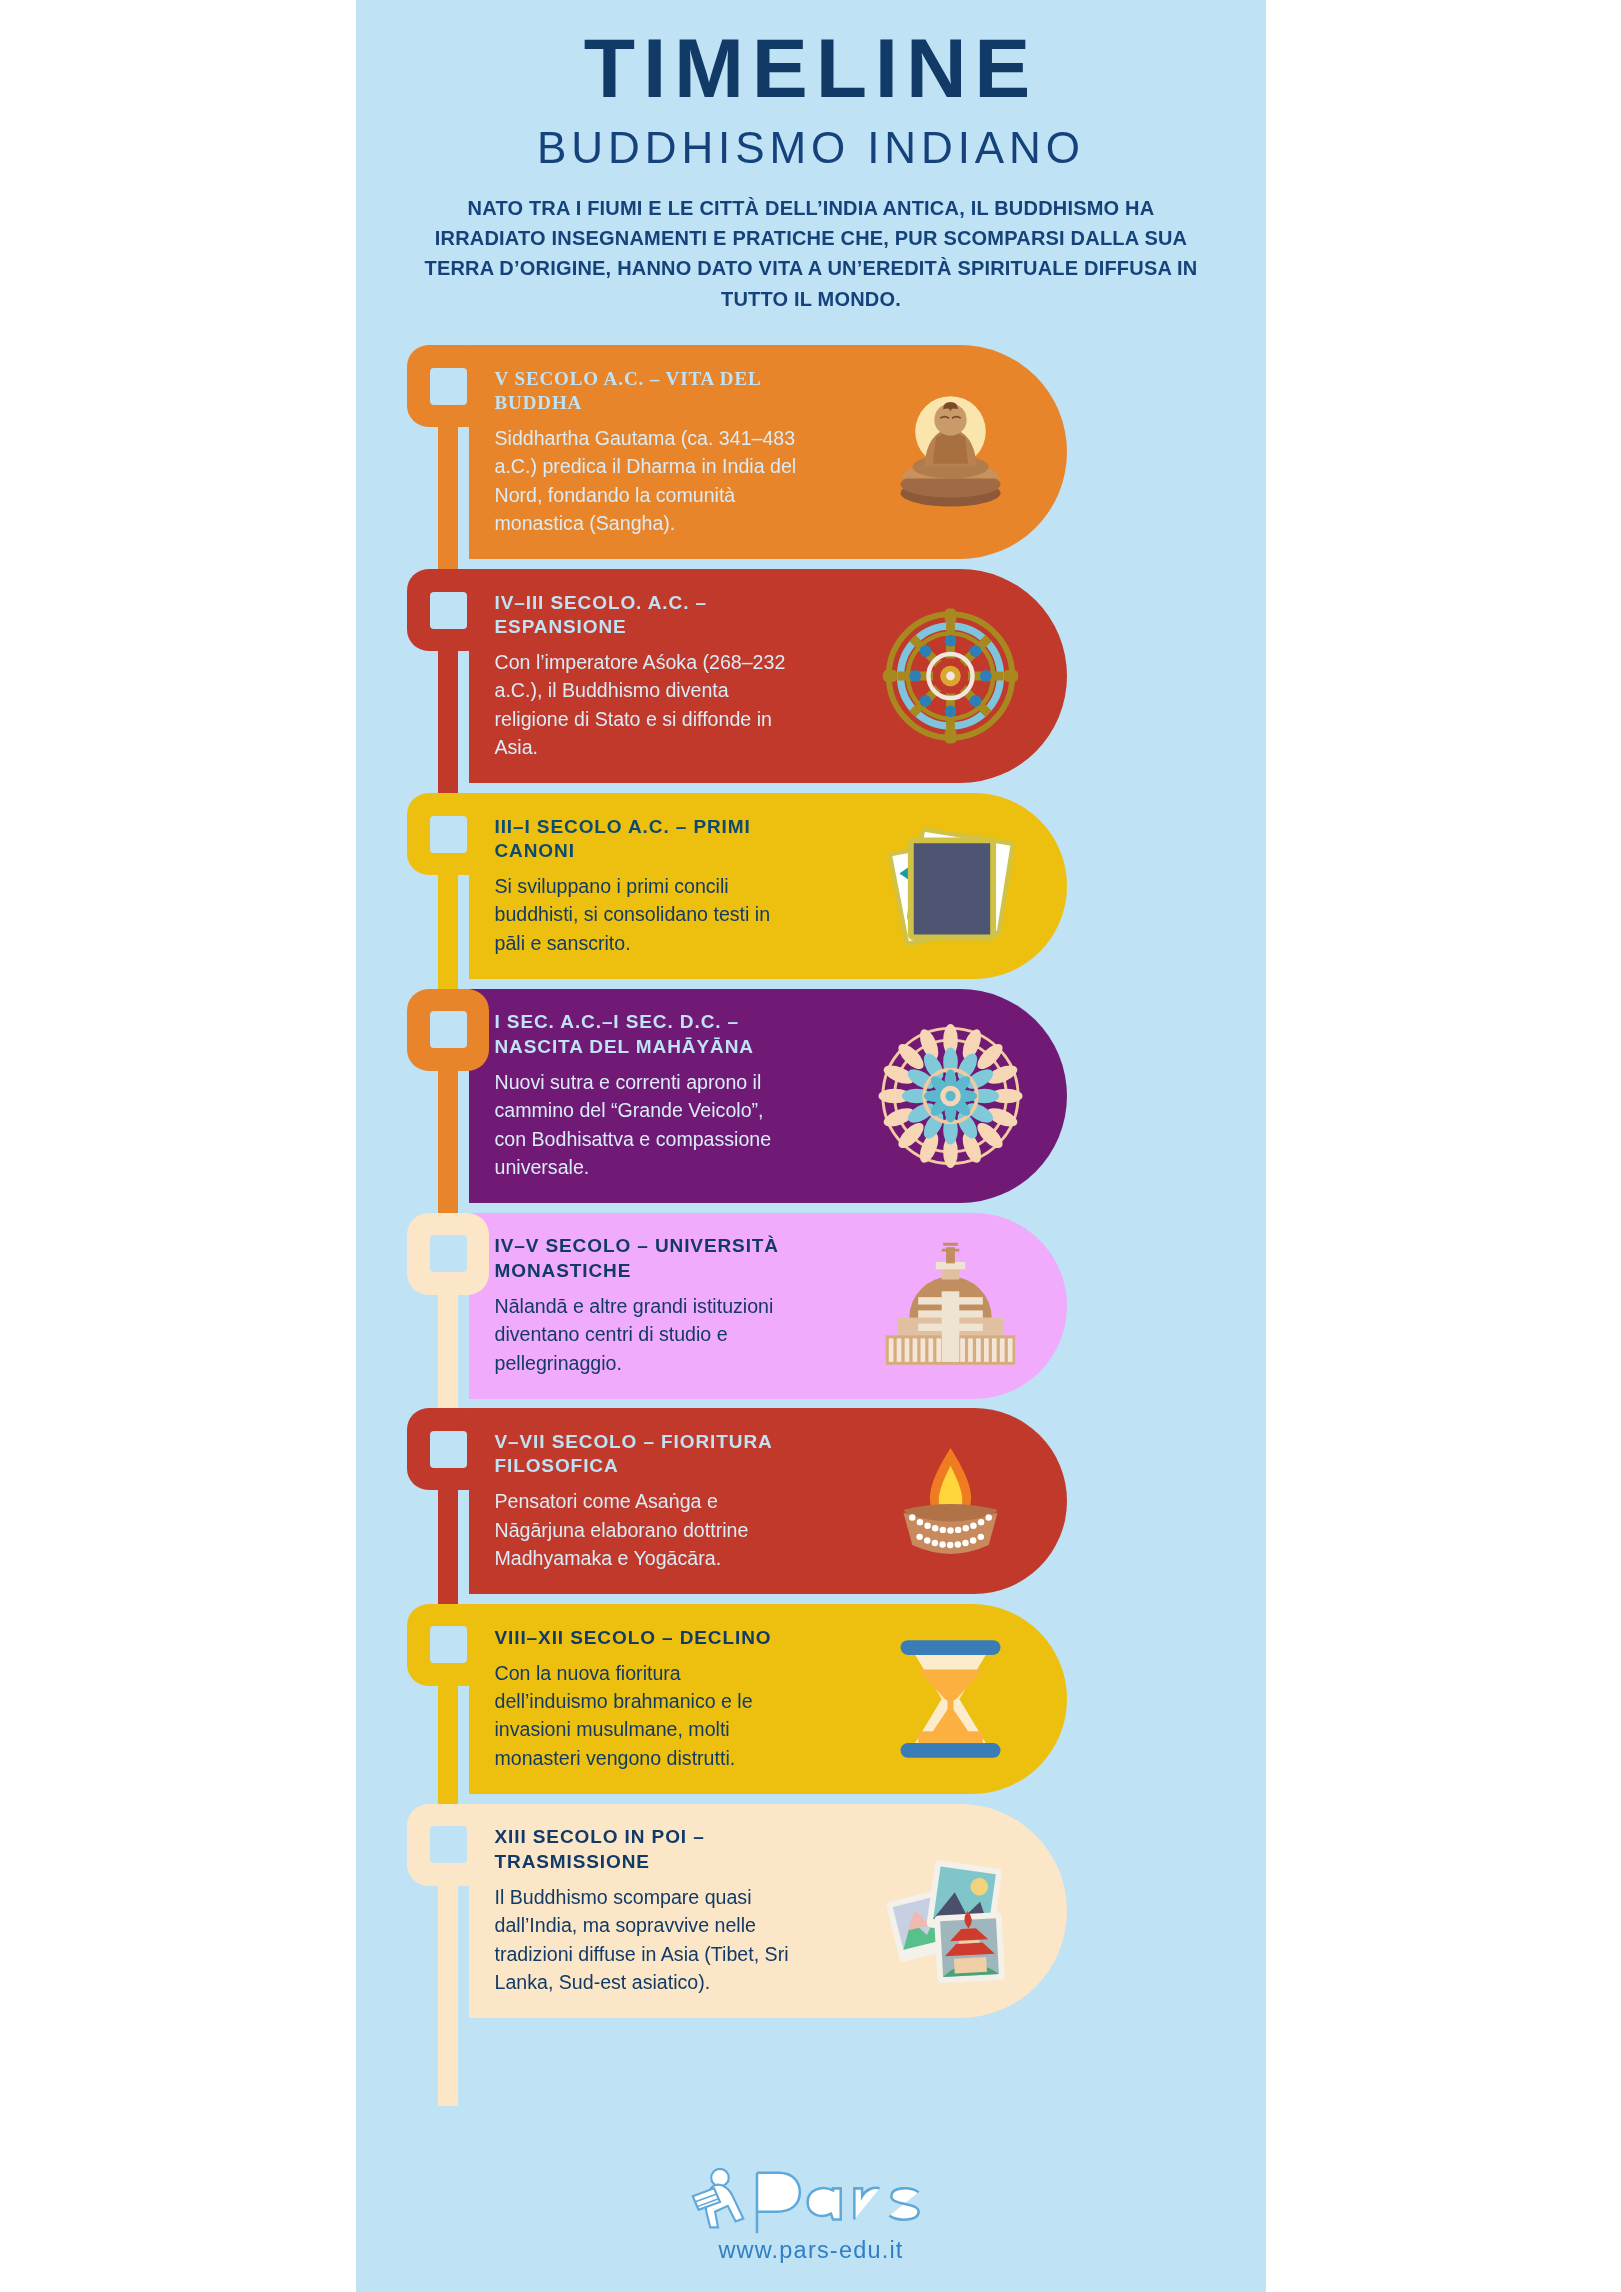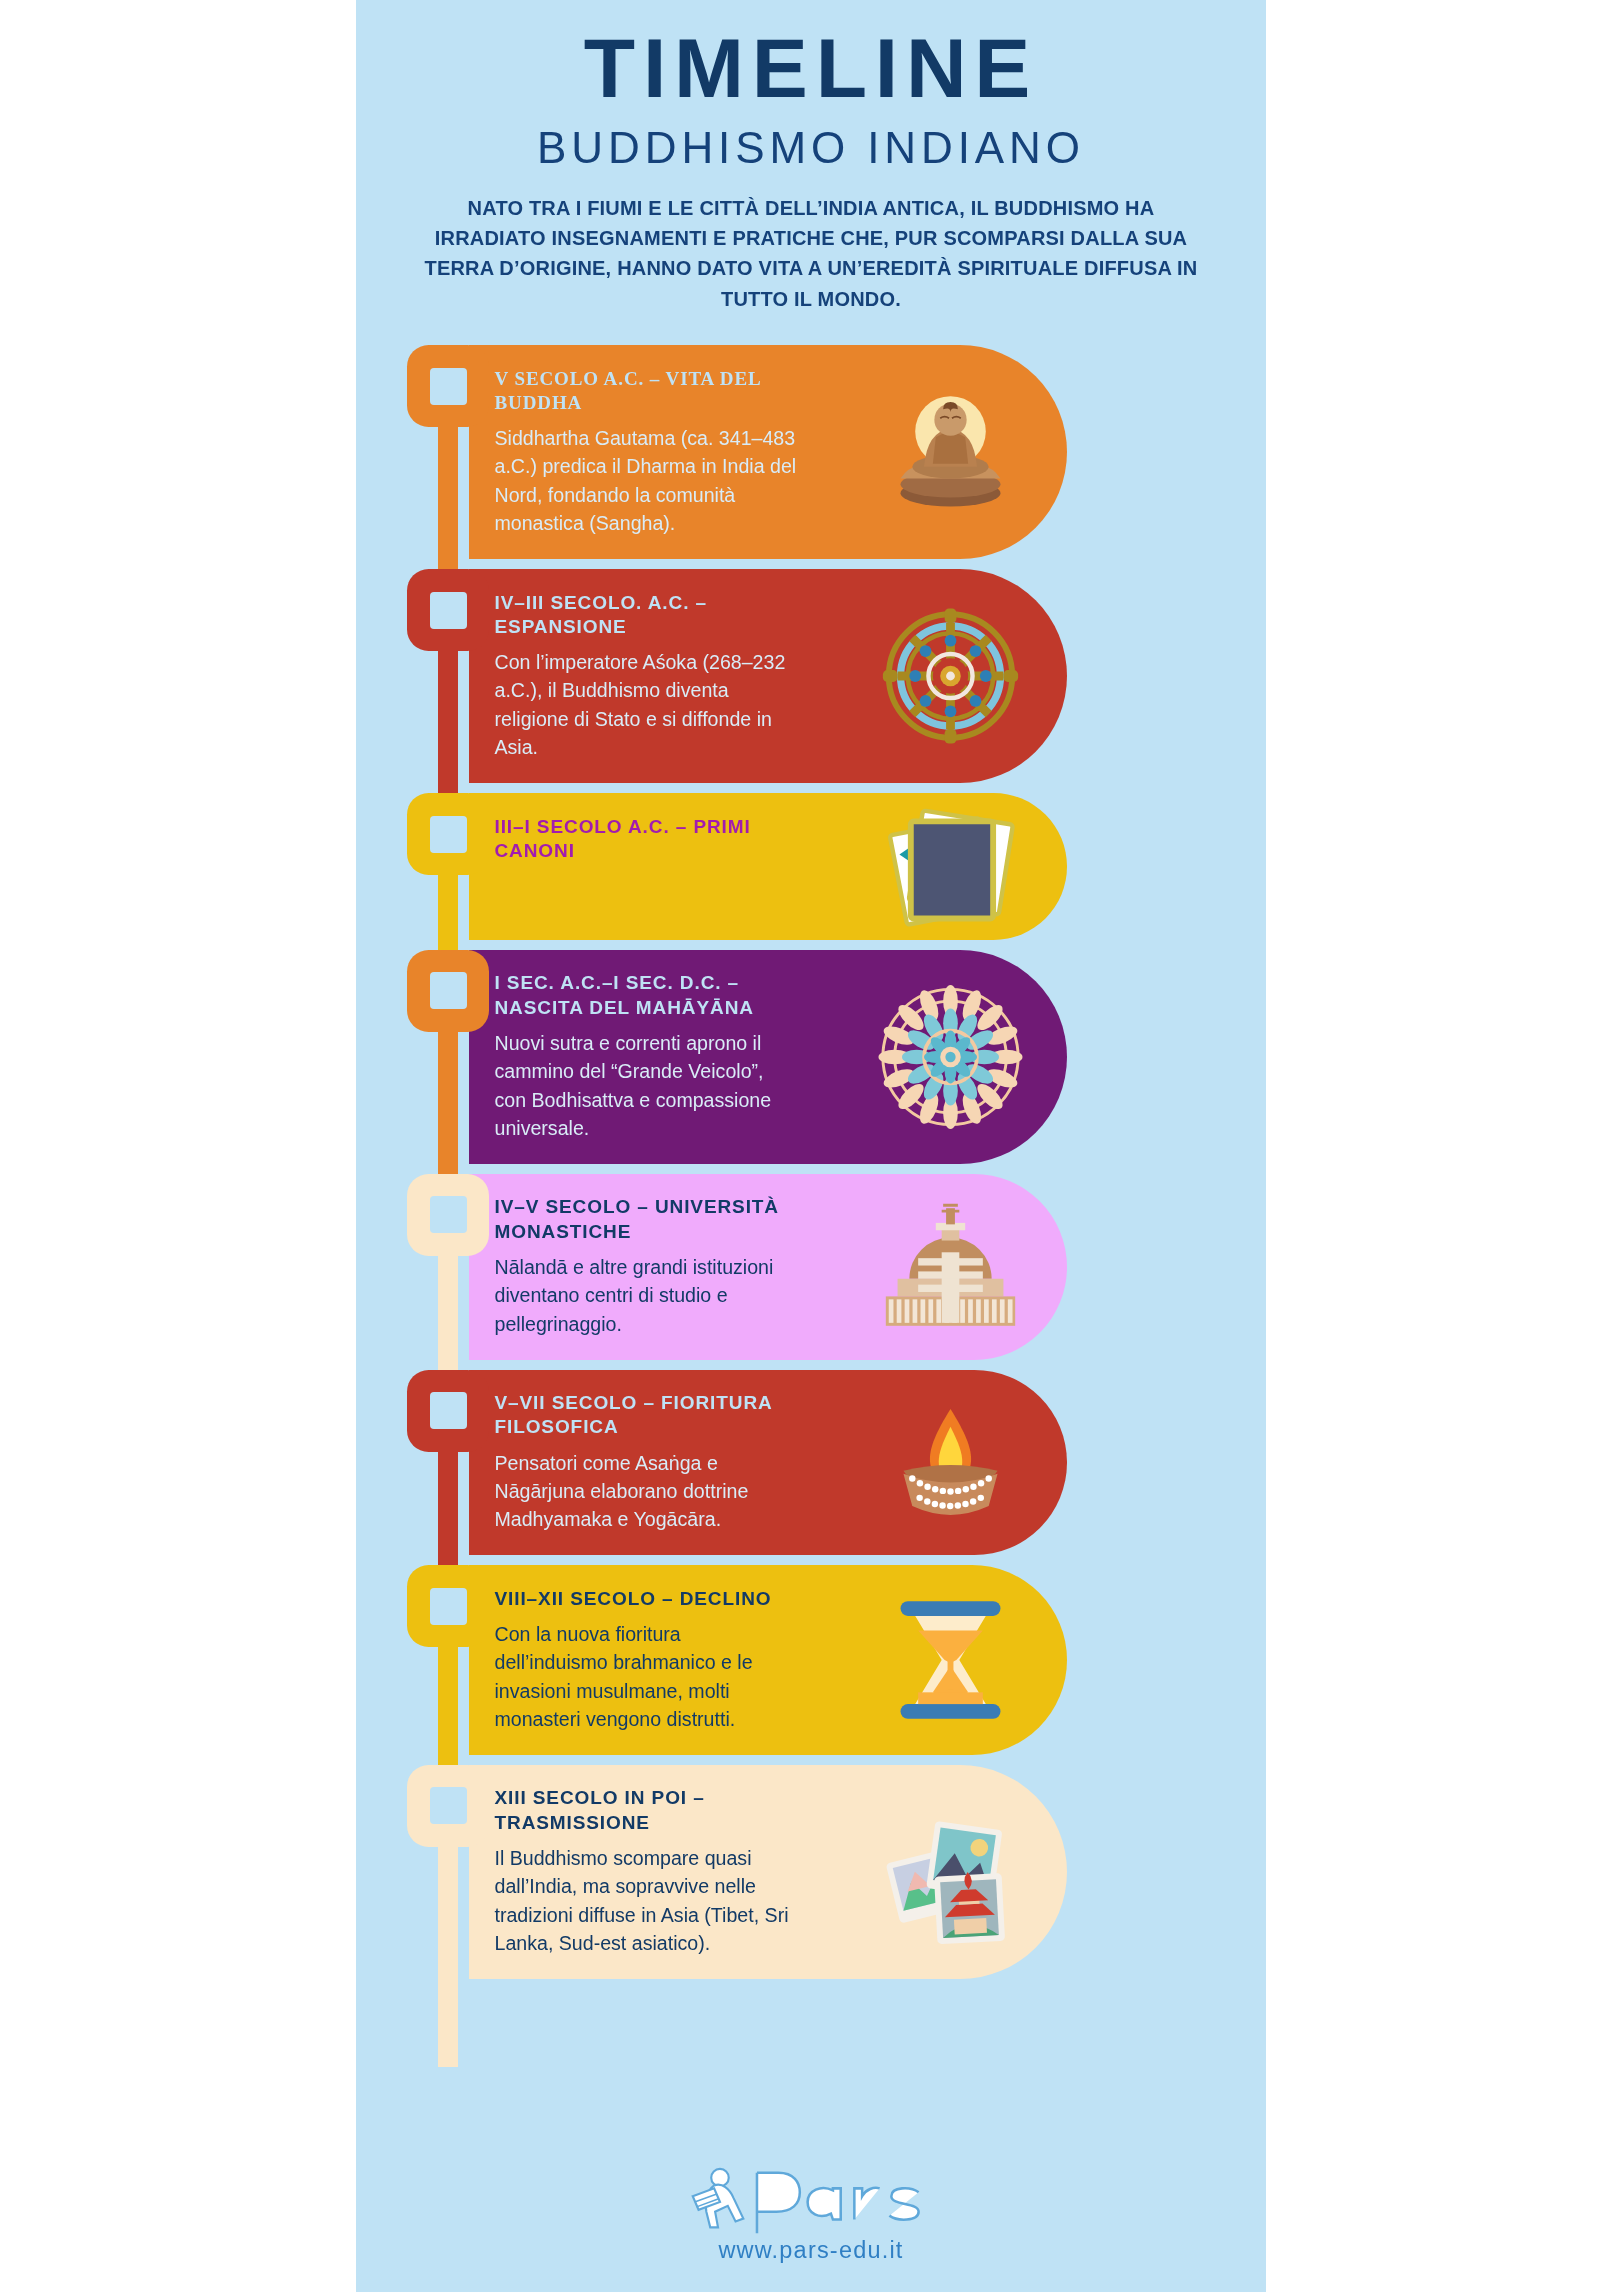--- a/index.html
+++ b/index.html
@@ -236,21 +236,22 @@
         </g>
       </svg>
             </div>
           </div>
         </div>
         <div class="row" style="margin-bottom: 9.8px;">
           <div class="spine" style="background: rgb(237, 192, 16);"></div>
           <div class="node" style="background: rgb(237, 192, 16);"></div>
           <div class="card" style="background: rgb(237, 192, 16);">
             <div class="card-text">
-              <div class="card-heading" style="color: #a21caf;">III–I secolo a.C. – Primi canoni</div>
+              <div class="card-heading" style="color: #0c4a6e;">III–I secolo a.C. – Primi canoni</div>
+              <div class="card-body" style="color: rgb(18, 58, 102);">Si sviluppano i primi concili buddhisti, si consolidano testi in pāli e sanscrito.</div>
             </div>
             <div class="card-icon">
               <svg viewBox="0 0 100 100">
         <g>
           <rect x="14" y="22" width="62" height="62" rx="2" fill="#ffffff" stroke="#cfc247" stroke-width="3" transform="rotate(-11 45 53)"></rect>
           <path d="M18 36 l14 -6 l-2 18 z" fill="#1b9aa6" transform="rotate(-11 45 53)"></path>
           <rect x="26" y="16" width="62" height="62" rx="2" fill="#ffffff" stroke="#cfc247" stroke-width="3" transform="rotate(9 57 47)"></rect>
           <path d="M72 62 l10 -4 l-2 16 z" fill="#1b9aa6" transform="rotate(9 57 47)"></path>
           <rect x="23" y="19" width="56" height="66" rx="2" fill="#4d5573" stroke="#cfc247" stroke-width="4"></rect>
         </g>

